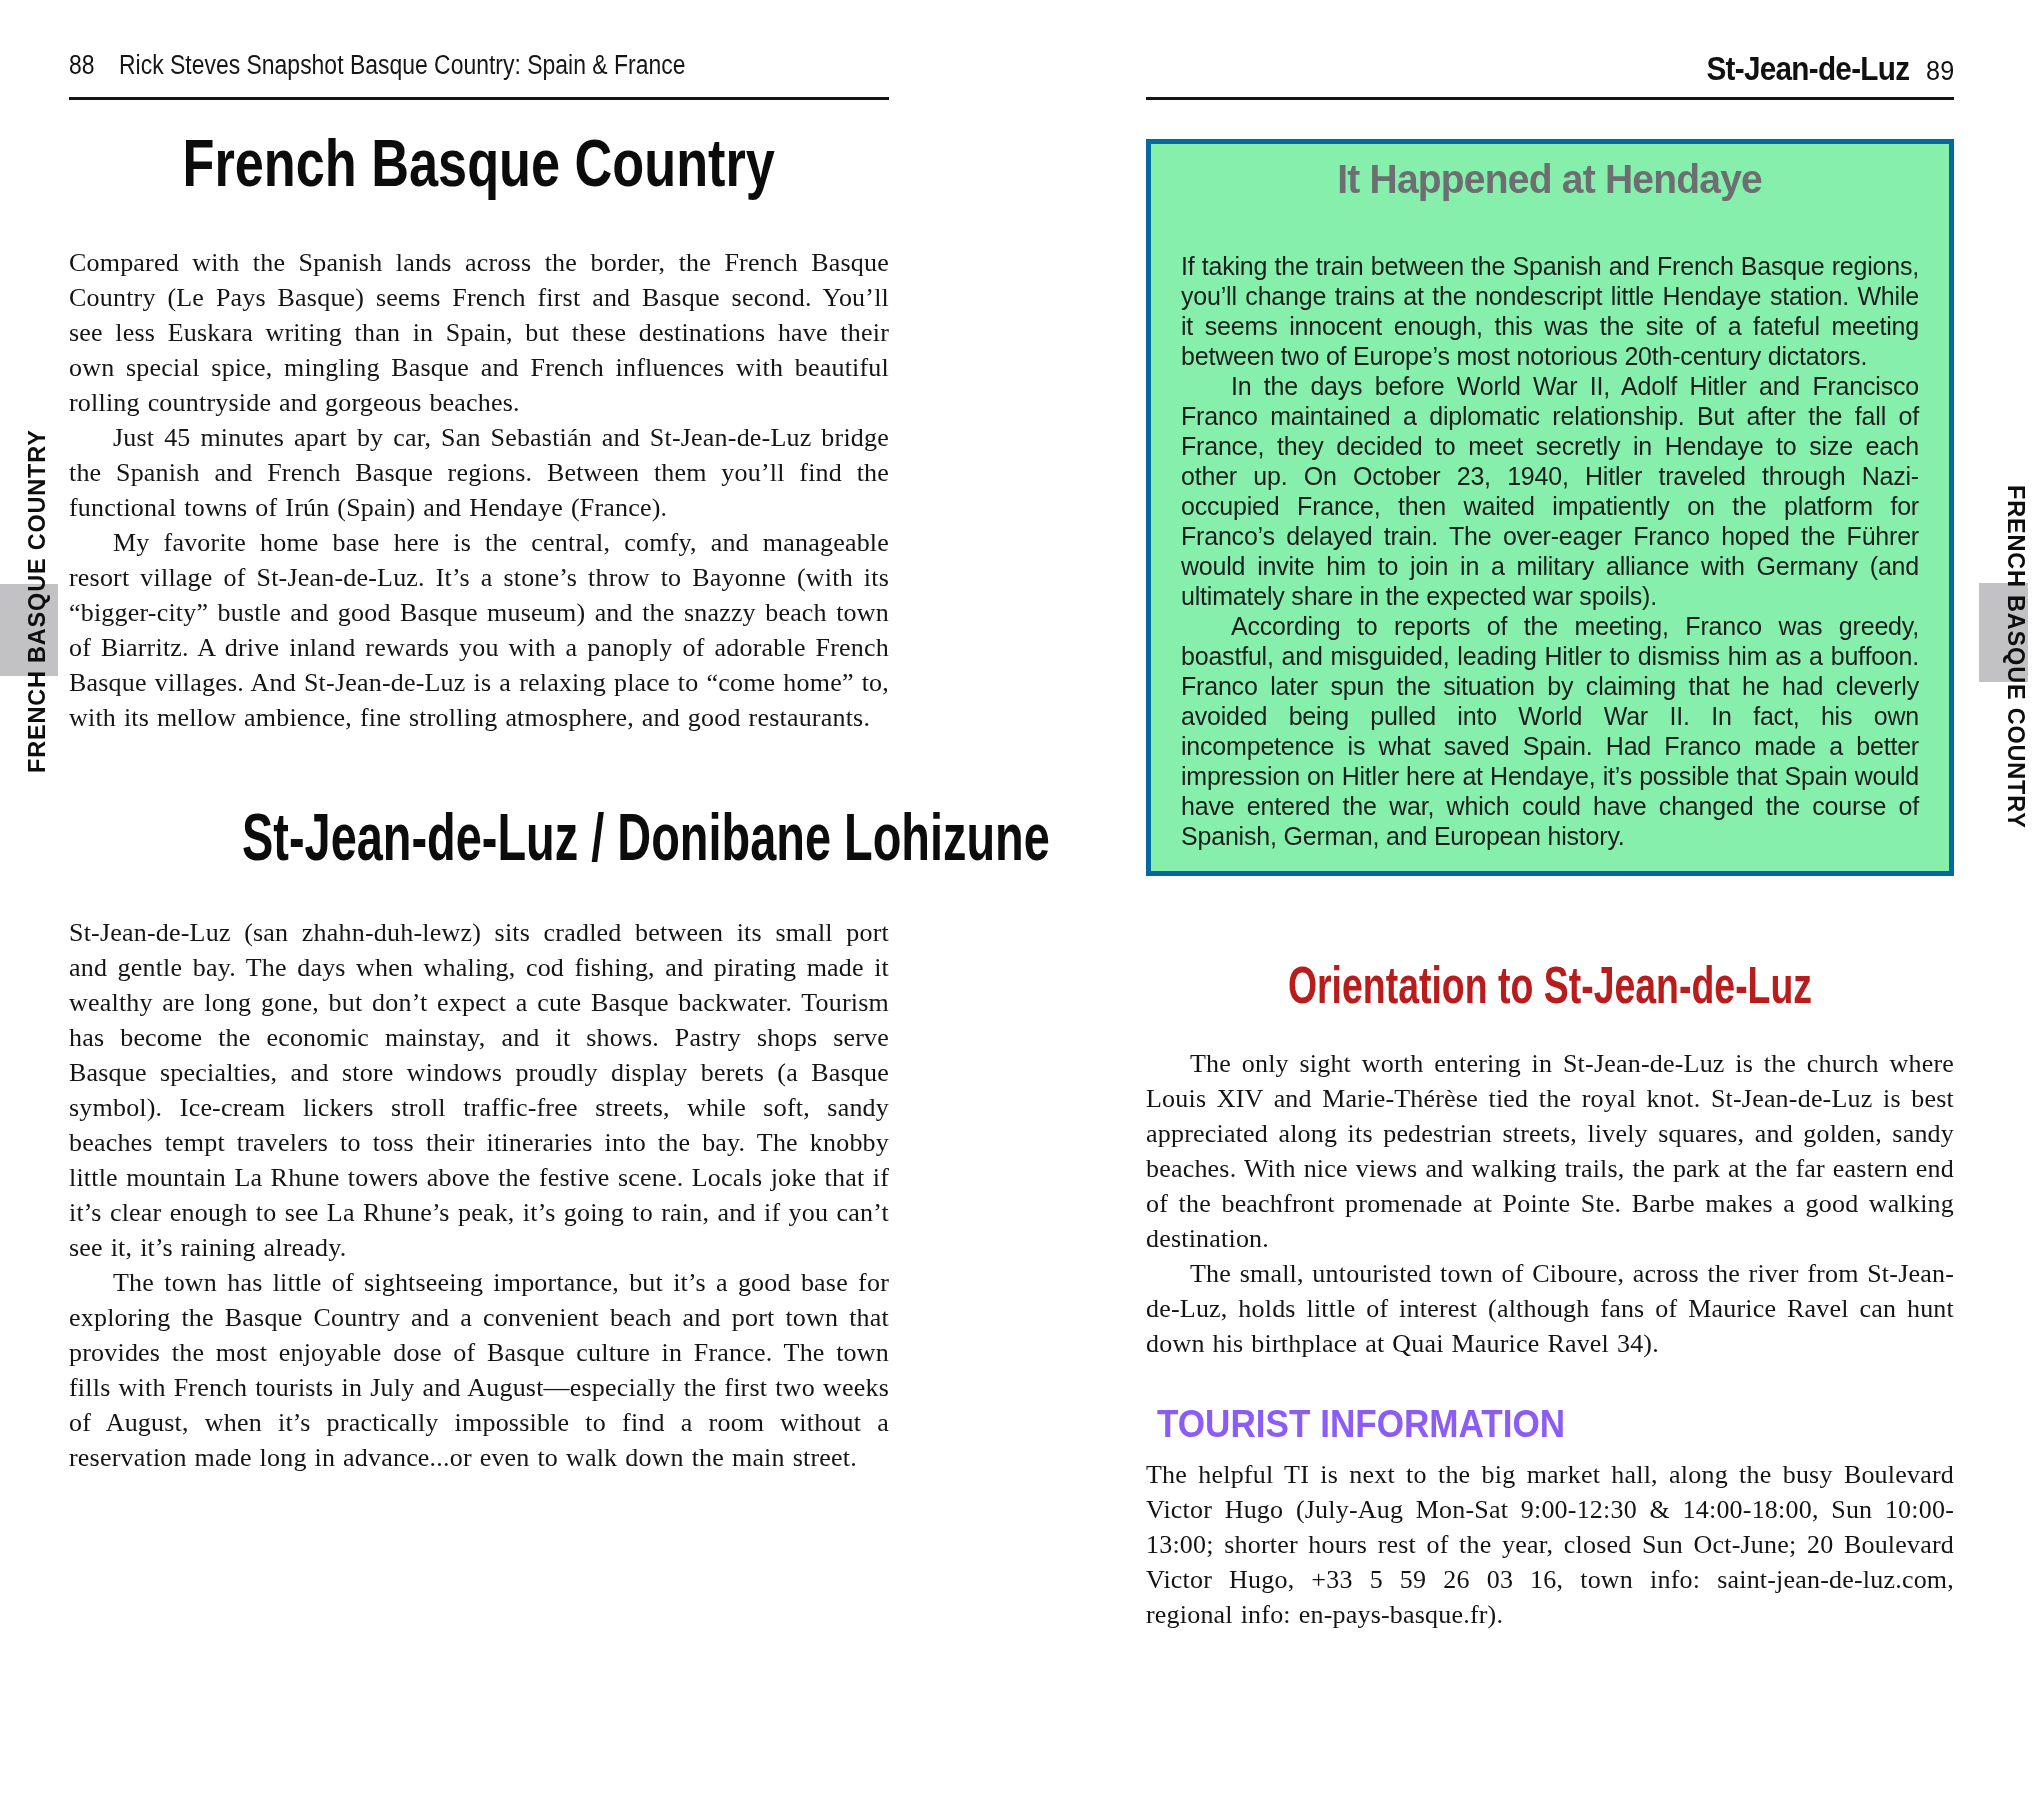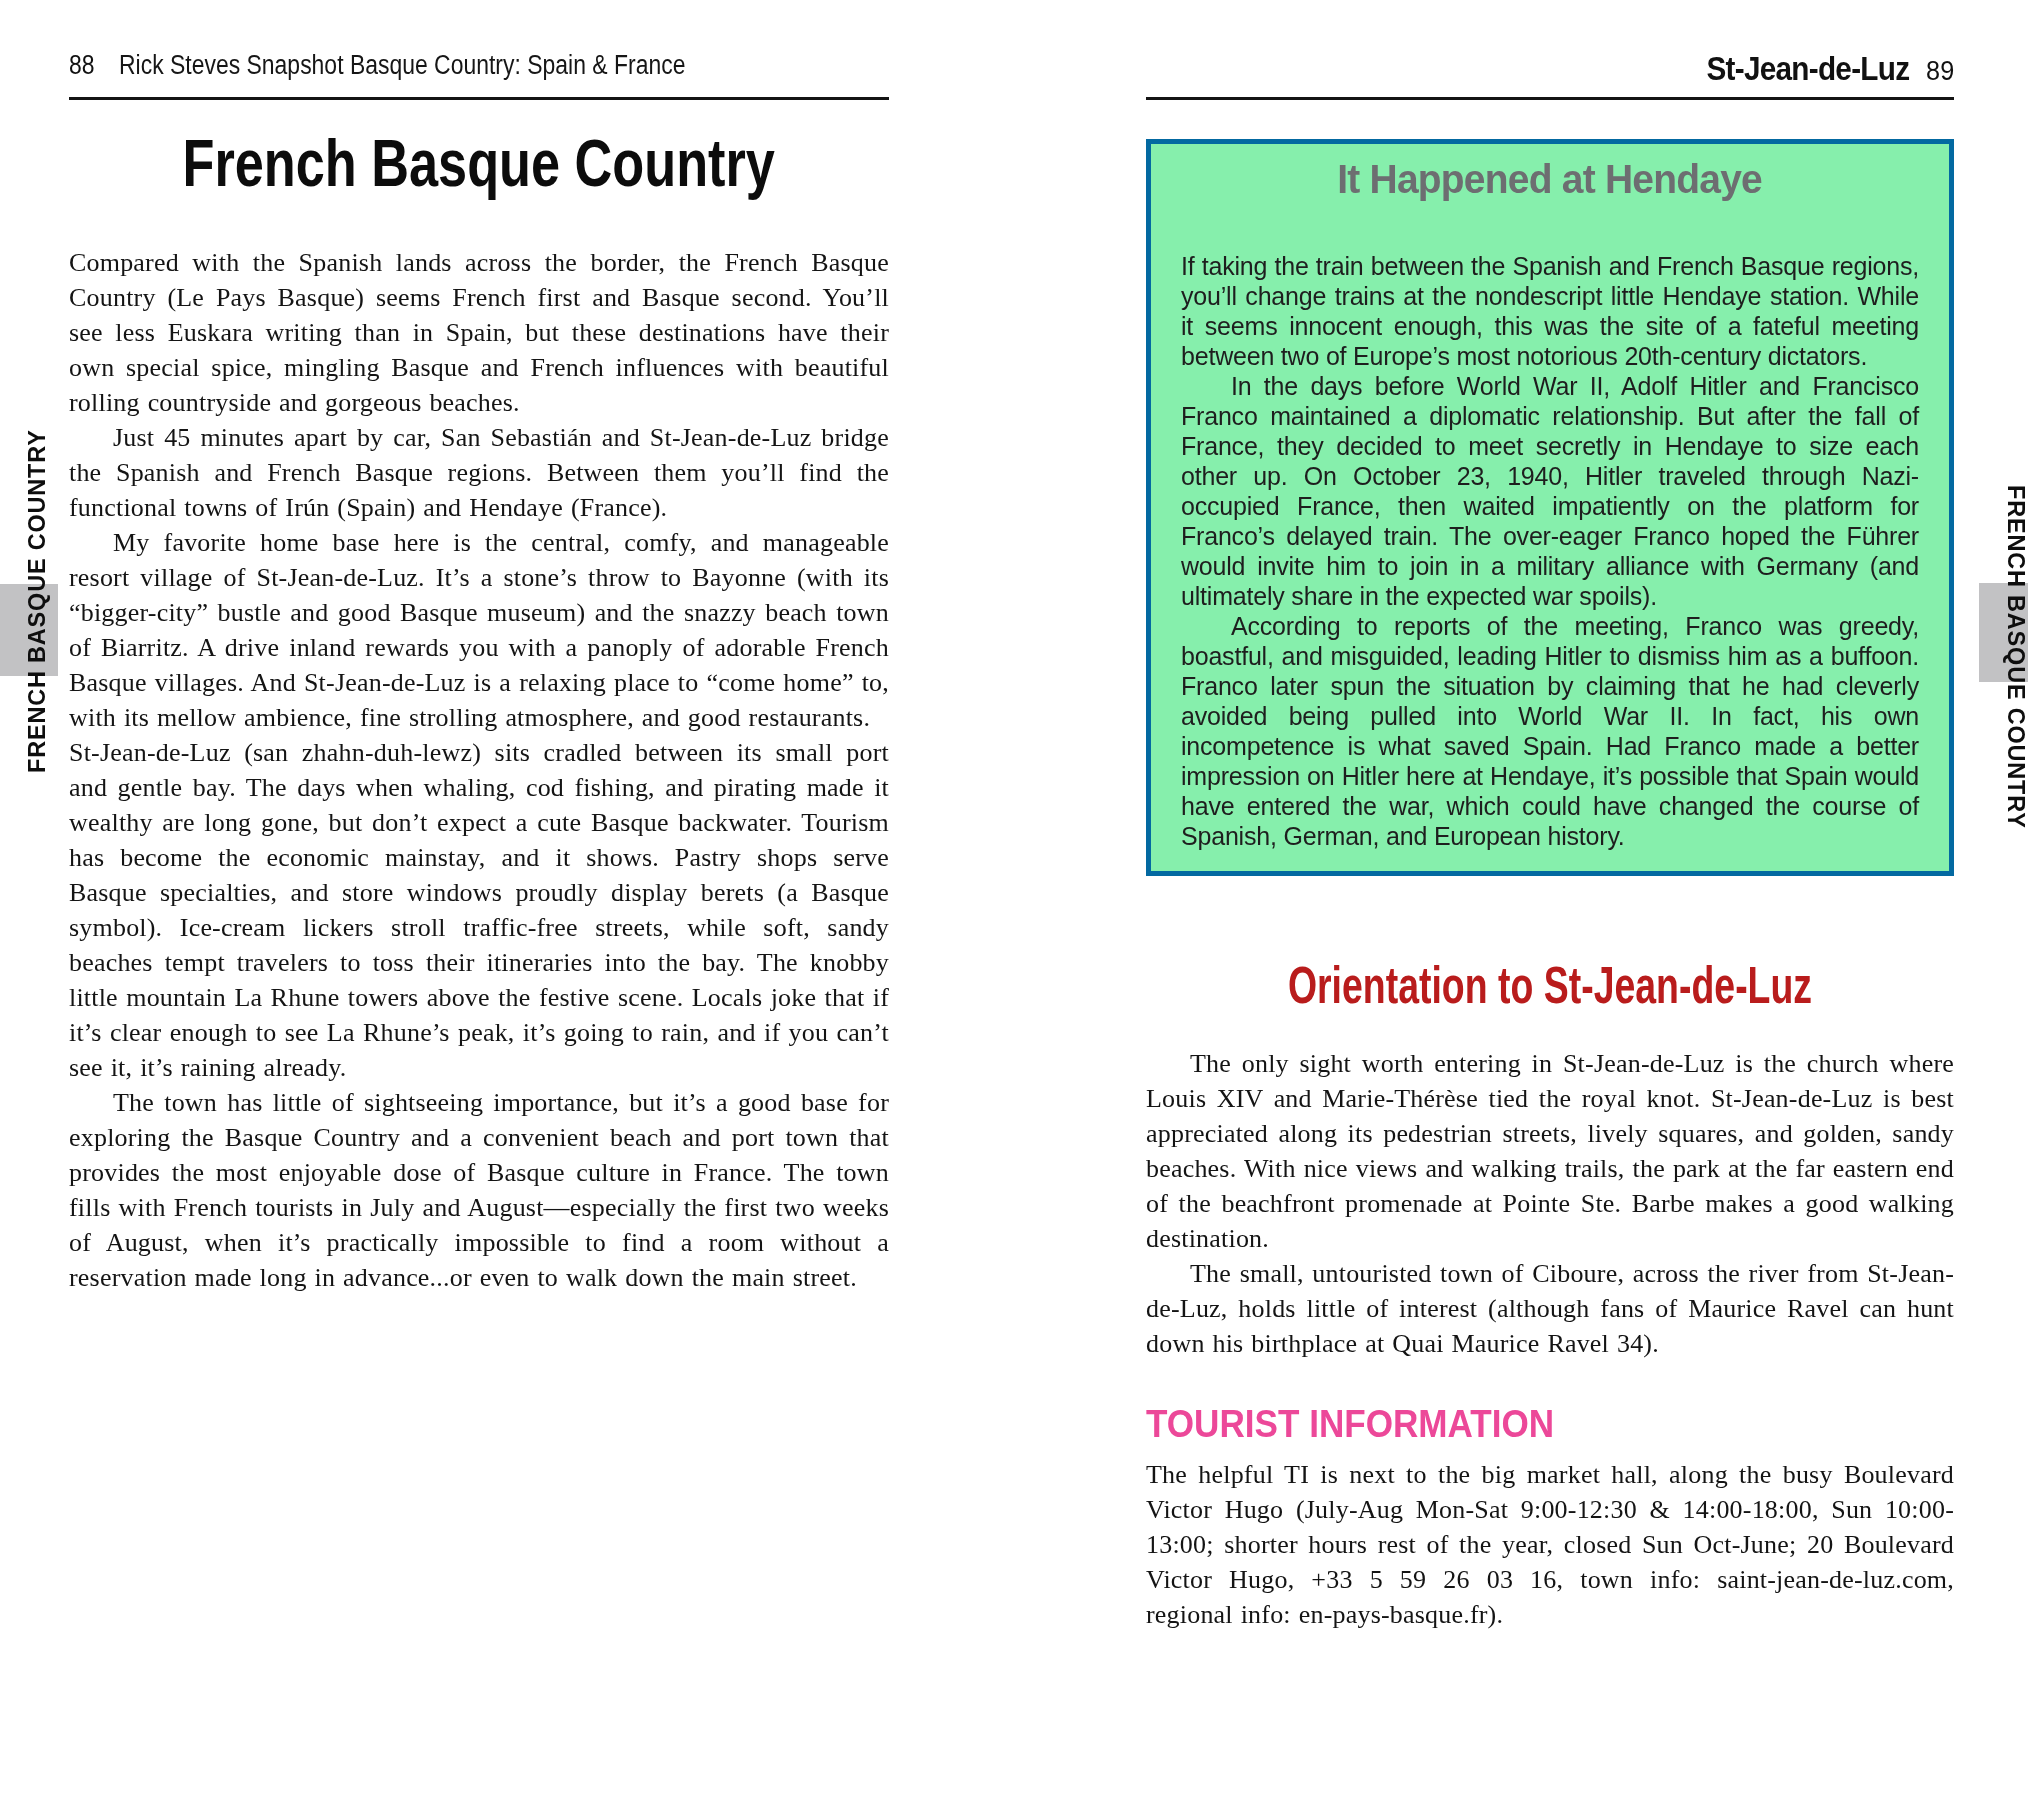--- a/index.html
+++ b/index.html
@@ -27,21 +27,21 @@
            transform:scaleX(0.9);transform-origin:right center;margin-left:14px;}
   .rule{border-top:3.1px solid #141414;margin-top:11px;}
 
   
   .h1{ text-align:center;margin-top:27px;font-weight:700;font-size:67px;line-height:72px;color:#0c0c0c;}
   .h1 .cond{transform:scaleX(0.78);}
   .h2{ text-align:center;margin-top:66px;margin-bottom:42px;font-weight:700;font-size:67px;line-height:72px;color:#0c0c0c;}
   .h2 .cond{transform:scaleX(0.70);}
   .h3{ text-align:center;margin-top:81px;margin-bottom:33px;font-weight:700;font-size:52px;line-height:56px;color:#b91c1c;}
   .h3 .cond{transform:scaleX(0.72);}
-  .h4{ text-align:left;margin-top:41px;margin-bottom:11px;font-weight:700;font-size:39px;line-height:44px;color:#ec4899;}
+  .h4{ text-align:left;margin-top:41px;margin-bottom:11px;font-weight:700;font-size:39px;line-height:44px;color:#8b5cf6;margin-left:11px;}
   .h4 .cond{transform:scaleX(0.9);transform-origin:left center;}
   .cond{display:inline-block;white-space:nowrap;transform-origin:center;}
 
   
   .serif-p{
     font-family:"Liberation Serif","DejaVu Serif",serif;
     font-size:26px;line-height:35px;text-align:justify;
     letter-spacing:0.2px;word-spacing:1.2px;color:#141414;margin:0;
   }
   .first-p{margin-top:46px;}
@@ -85,20 +85,23 @@
   <div class="rule"></div>
 
   <div class="h1">
     <span class="cond">French Basque Country</span>
   </div>
 
   <p class="serif-p first-p">Compared with the Spanish lands across the border, the French Basque Country (Le Pays Basque) seems French first and Basque second. You’ll see less Euskara writing than in Spain, but these destinations have their own special spice, mingling Basque and French influences with beautiful rolling countryside and gorgeous beaches.</p>
   <p class="serif-p ind">Just 45 minutes apart by car, San Sebastián and St-Jean-de-Luz bridge the Spanish and French Basque regions. Between them you’ll find the functional towns of Irún (Spain) and Hendaye (France).</p>
   <p class="serif-p ind">My favorite home base here is the central, comfy, and manageable resort village of St-Jean-de-Luz. It’s a stone’s throw to Bayonne (with its “bigger-city” bustle and good Basque museum) and the snazzy beach town of Biarritz. A drive inland rewards you with a panoply of adorable French Basque villages. And St-Jean-de-Luz is a relaxing place to “come home” to, with its mellow ambience, fine strolling atmosphere, and good restaurants.</p>
 
+  <div class="h2">
+    <span class="cond">St-Jean-de-Luz / Donibane Lohizune</span>
+  </div>
 
   <p class="serif-p">St-Jean-de-Luz (san zhahn-duh-lewz) sits cradled between its small port and gentle bay. The days when whaling, cod fishing, and pirating made it wealthy are long gone, but don’t expect a cute Basque backwater. Tourism has become the economic mainstay, and it shows. Pastry shops serve Basque specialties, and store windows proudly display berets (a Basque symbol). Ice-cream lickers stroll traffic-free streets, while soft, sandy beaches tempt travelers to toss their itineraries into the bay. The knobby little mountain La Rhune towers above the festive scene. Locals joke that if it’s clear enough to see La Rhune’s peak, it’s going to rain, and if you can’t see it, it’s raining already.</p>
   <p class="serif-p ind">The town has little of sightseeing importance, but it’s a good base for exploring the Basque Country and a convenient beach and port town that provides the most enjoyable dose of Basque culture in France. The town fills with French tourists in July and August—especially the first two weeks of August, when it’s practically impossible to find a room without a reservation made long in advance...or even to walk down the main street.</p>
 </div>
 
 <div class="col col-right">
   <div class="pg-header right">
     <span class="runhead-bold">St-Jean-de-Luz</span>
     <span class="pagenum-right">89</span>
   </div>

